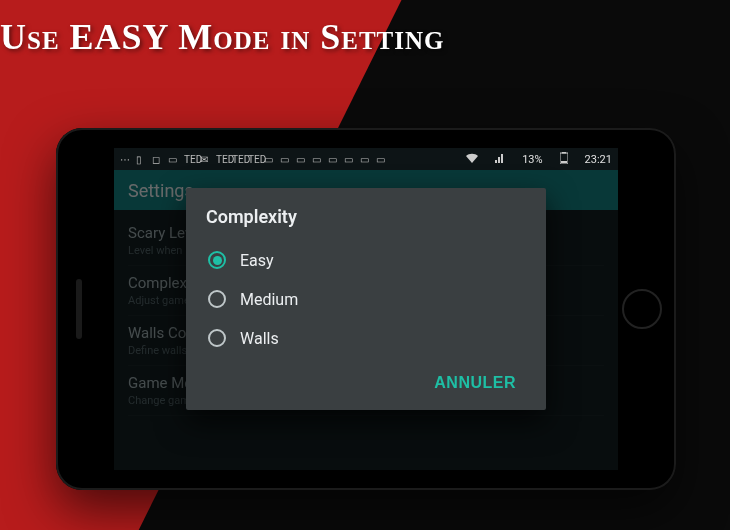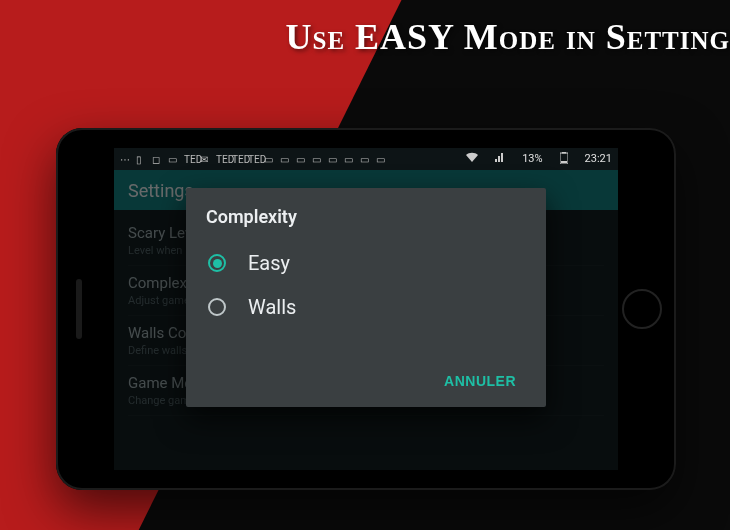--- a/index.html
+++ b/index.html
@@ -16,21 +16,21 @@
     top: 0; left: 0;
     width: 730px; height: 530px;
     background: #b71c1c;
     clip-path: polygon(0 0, 55% 0, 19% 100%, 0 100%);
   }
   .headline {
     position: absolute;
     top: 14px;
     left: 0;
     width: 730px;
-    text-align: right;
+    text-align: left;
     color: #fff;
     font-size: 36px;
     font-weight: 700;
     letter-spacing: 1px;
     font-variant: small-caps;
     font-family: 'Times New Roman', Georgia, serif;
     text-shadow: 2px 2px 4px rgba(0,0,0,0.5);
     line-height: 1.3;
   }
   .device {
@@ -90,21 +90,21 @@
     align-items: center;
     flex: 1;
   }
   .status-icons span {
     width: 12px;
     height: 10px;
     display: inline-block;
   }
   .status-right {
     display: flex;
-    align-items: flex-start;
+    align-items: center;
     gap: 17px;
   }
   .appbar {
     height: 40px;
     background: #0e7a7a;
     color: #eee;
     font-size: 18px;
     display: flex;
     align-items: center;
     padding: 0 14px;
@@ -137,24 +137,24 @@
     padding: 18px 20px 10px 20px;
     color: #eceff1;
   }
   .dialog-title {
     font-size: 18px;
     font-weight: 600;
     margin-bottom: 14px;
   }
   .radio-row {
     display: flex;
-    align-items: center;
-    gap: 22px;
+    align-items: flex-start;
+    gap: 14px;
     padding: 10px 2px;
-    font-size: 20px;
+    font-size: 16px;
     cursor: pointer;
   }
   .radio {
     width: 18px;
     height: 18px;
     border: 2px solid #bfc7c9;
     border-radius: 50%;
     display: flex;
     align-items: center;
     justify-content: center;
@@ -172,26 +172,25 @@
   }
   .dialog-actions {
     display: flex;
     justify-content: flex-end;
     margin-top: 8px;
   }
   .btn-flat {
     background: none;
     border: none;
     color: #1ebfa5;
-    font-size: 14px;
+    font-size: 16px;
     font-weight: 600;
     letter-spacing: 0.5px;
     padding: 8px 10px;
     cursor: pointer;
-    margin-top: 28px;
   }
   .sb-ic {
     color: #bbb;
     font-size: 10px;
   }
 </style>
 </head>
 <body>
 
 <div class="bg-red"></div>
@@ -276,20 +275,24 @@
 
     <div class="dialog">
       <div class="dialog-title">Complexity</div>
 
       <div class="radio-row">
         <span class="radio checked"></span>
         <span>Easy</span>
       </div>
       <div class="radio-row">
         <span class="radio"></span>
+        <span>Medium</span>
+      </div>
+      <div class="radio-row">
+        <span class="radio"></span>
         <span>Walls</span>
       </div>
 
       <div class="dialog-actions">
         <button class="btn-flat">ANNULER</button>
       </div>
     </div>
 
   </div>
 </div>

